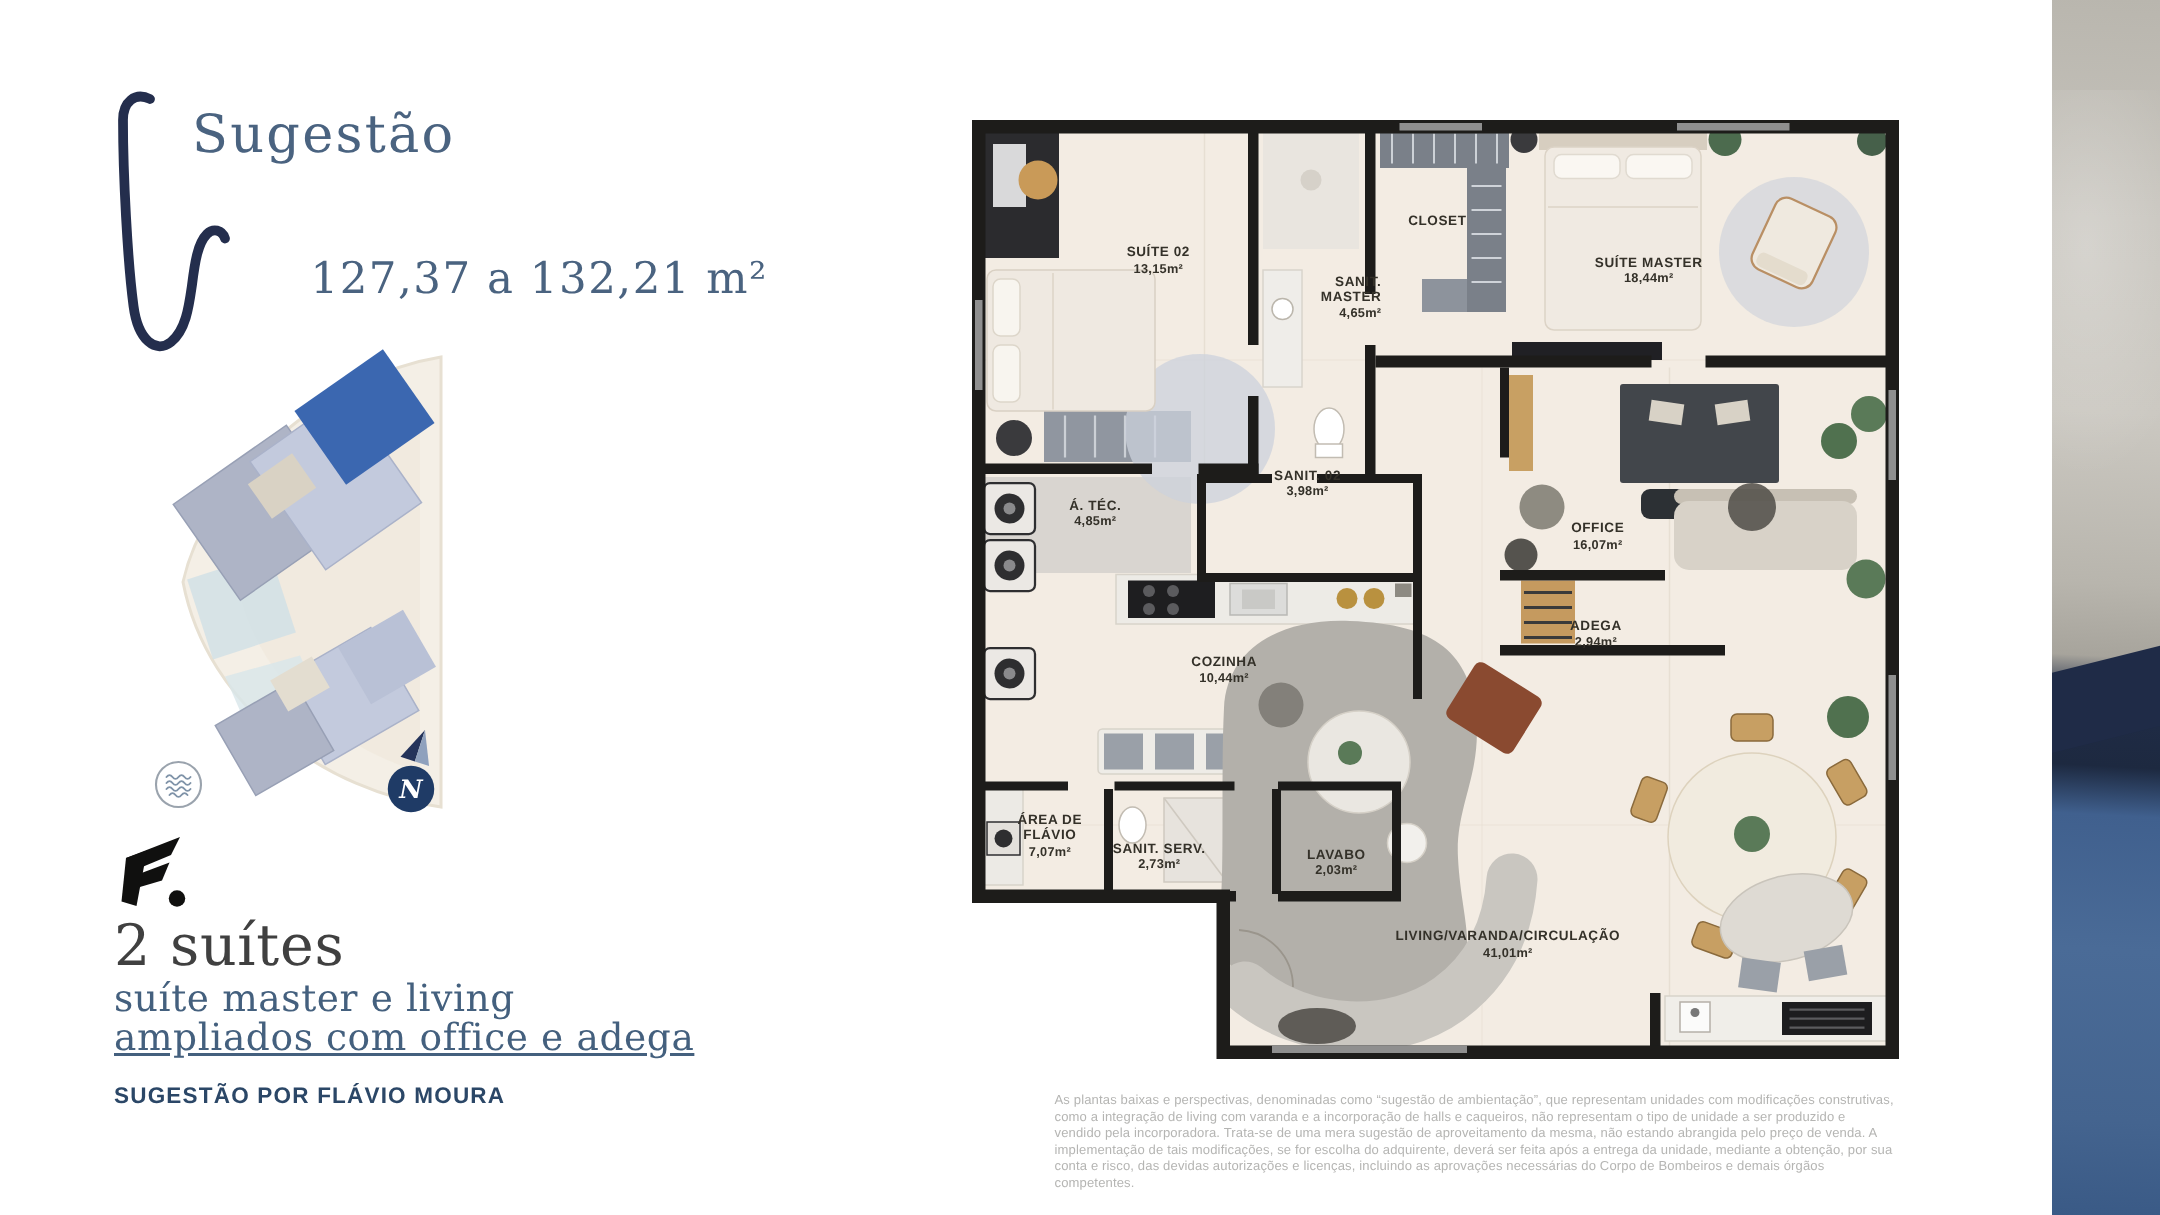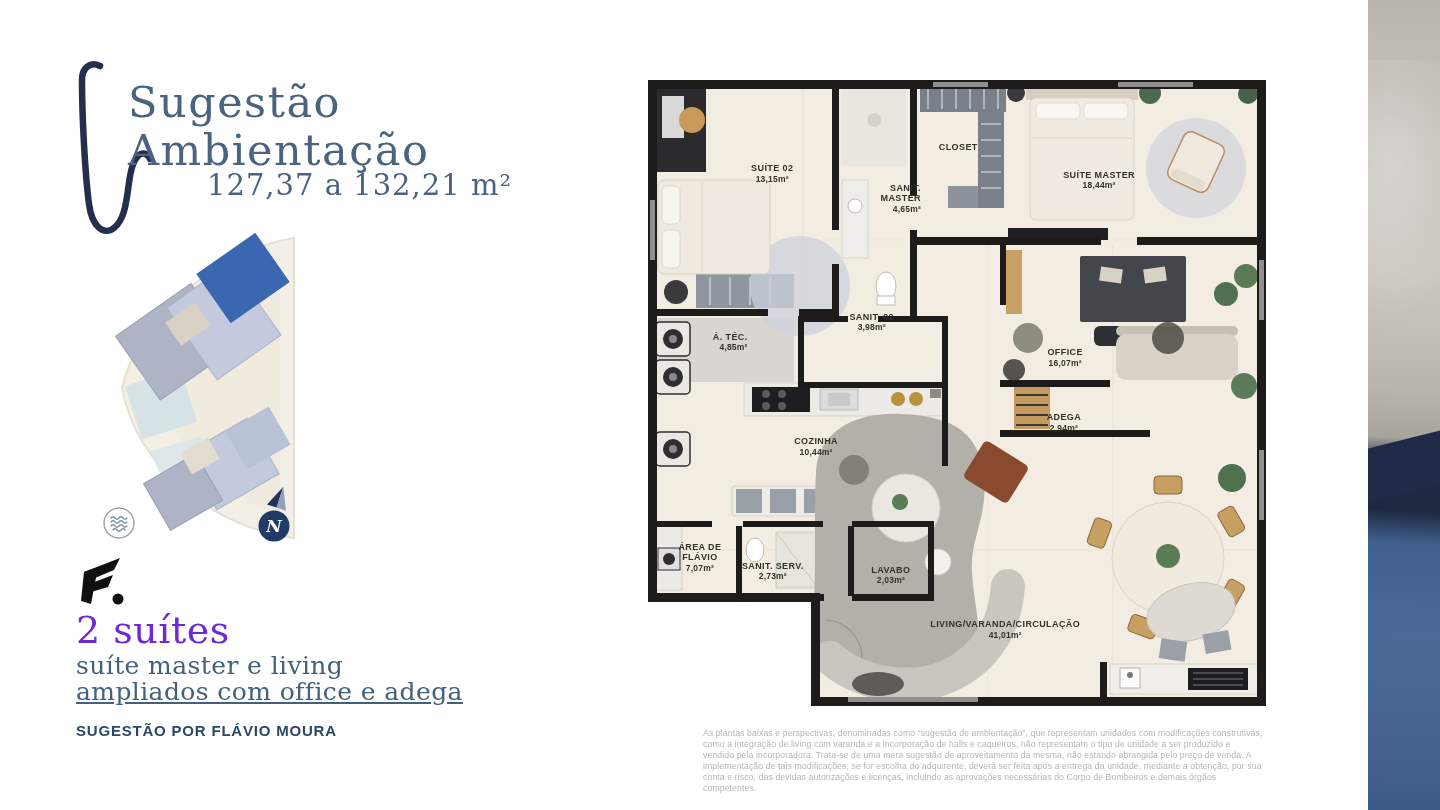--- a/index.html
+++ b/index.html
@@ -4,28 +4,28 @@
 <style>
   html,body{margin:0;padding:0;}
   body{
     width:1440px;height:810px;position:relative;overflow:hidden;
     background:#ffffff;font-family:"Liberation Sans",sans-serif;
   }
   .abs{position:absolute;}
   
   .title{
     font-family:"DejaVu Serif",serif;color:#4a6380;
-    font-size:43px;line-height:48px;letter-spacing:1.5px;font-weight:400;margin-top:12px;
+    font-size:35px;line-height:48px;letter-spacing:1.5px;font-weight:400;
   }
   .area-range{
     font-family:"DejaVu Serif",serif;color:#4a6380;
     font-size:29px;letter-spacing:1px;margin-left:31px;
   }
   .headline{
-    font-family:"DejaVu Serif",serif;color:#6d28d9;
+    font-family:"DejaVu Serif",serif;color:#404040;
     font-size:38px;letter-spacing:0.5px;
   }
   .subline{
     font-family:"DejaVu Serif",serif;color:#44607e;
     font-size:25px;line-height:27px;letter-spacing:0.4px;
   }
   .credit{
     font-family:"Liberation Sans",sans-serif;font-weight:700;
     color:#2b4767;font-size:15px;letter-spacing:0.8px;
   }
@@ -71,21 +71,20 @@
 </head>
 <body>
 
 <svg class="abs" style="left:64px;top:56px;" width="110" height="210" viewBox="0 0 110 210">
   <path d="M 36,10 C 26,5 18,12 18,24 C 18,60 21,118 25,148 C 28,171 40,180 50,172
            C 60,164 62,148 64,134 C 66,118 68,106 74,100 C 78,96 84,97 86,103" fill="none" stroke="#242e4d" stroke-width="6.5" stroke-linecap="round"></path>
 </svg>
 
 <div class="abs title" style="left:128px;top:66px;">
   <div>Sugestão</div>
-  <div>Ambientação</div>
 </div>
 <div class="abs area-range" style="left:176px;top:168px;">127,37 a 132,21 m²</div>
 
 <svg class="abs" style="left:80px;top:226px;" width="238" height="322" viewBox="0 0 238 322">
   <path d="M 214,12 C 140,24 58,90 42,162 C 58,246 138,302 214,312 L 214,12 Z" fill="#f4efe6" stroke="#e7e0d2" stroke-width="2"></path>
   <path d="M 200,40 C 150,52 90,104 78,162 C 90,228 150,276 200,288 Z" fill="#efe8db" opacity="0.7"></path>
   <rect x="52" y="150" width="58" height="56" fill="#cfe0e6" opacity="0.8" transform="rotate(-18 81 178)"></rect>
   <path d="M 70,225 l 50,-14 14,30 -50,16 Z" fill="#d8e6ea" opacity="0.8"></path>
 
   <g transform="translate(95,115) rotate(-35)">
@@ -407,21 +406,21 @@
 MASTER</div>
         <div class="ra">4,65m²</div>
       </div>
       <div class="room-label" style="left: 50.2%; top: 10.6%;">
         <div class="rn">CLOSET</div>
       </div>
       <div class="room-label" style="left: 73%; top: 15.7%;">
         <div class="rn">SUÍTE MASTER</div>
         <div class="ra">18,44m²</div>
       </div>
-      <div class="room-label" style="left: 13.3%; top: 41.3%; text-align: right;">
+      <div class="room-label" style="left: 13.3%; top: 41.3%;">
         <div class="rn">Á. TÉC.</div>
         <div class="ra">4,85m²</div>
       </div>
       <div class="room-label" style="left: 36.2%; top: 38.1%;">
         <div class="rn">SANIT. 02</div>
         <div class="ra">3,98m²</div>
       </div>
       <div class="room-label" style="left: 67.5%; top: 43.7%;">
         <div class="rn">OFFICE</div>
         <div class="ra">16,07m²</div>

